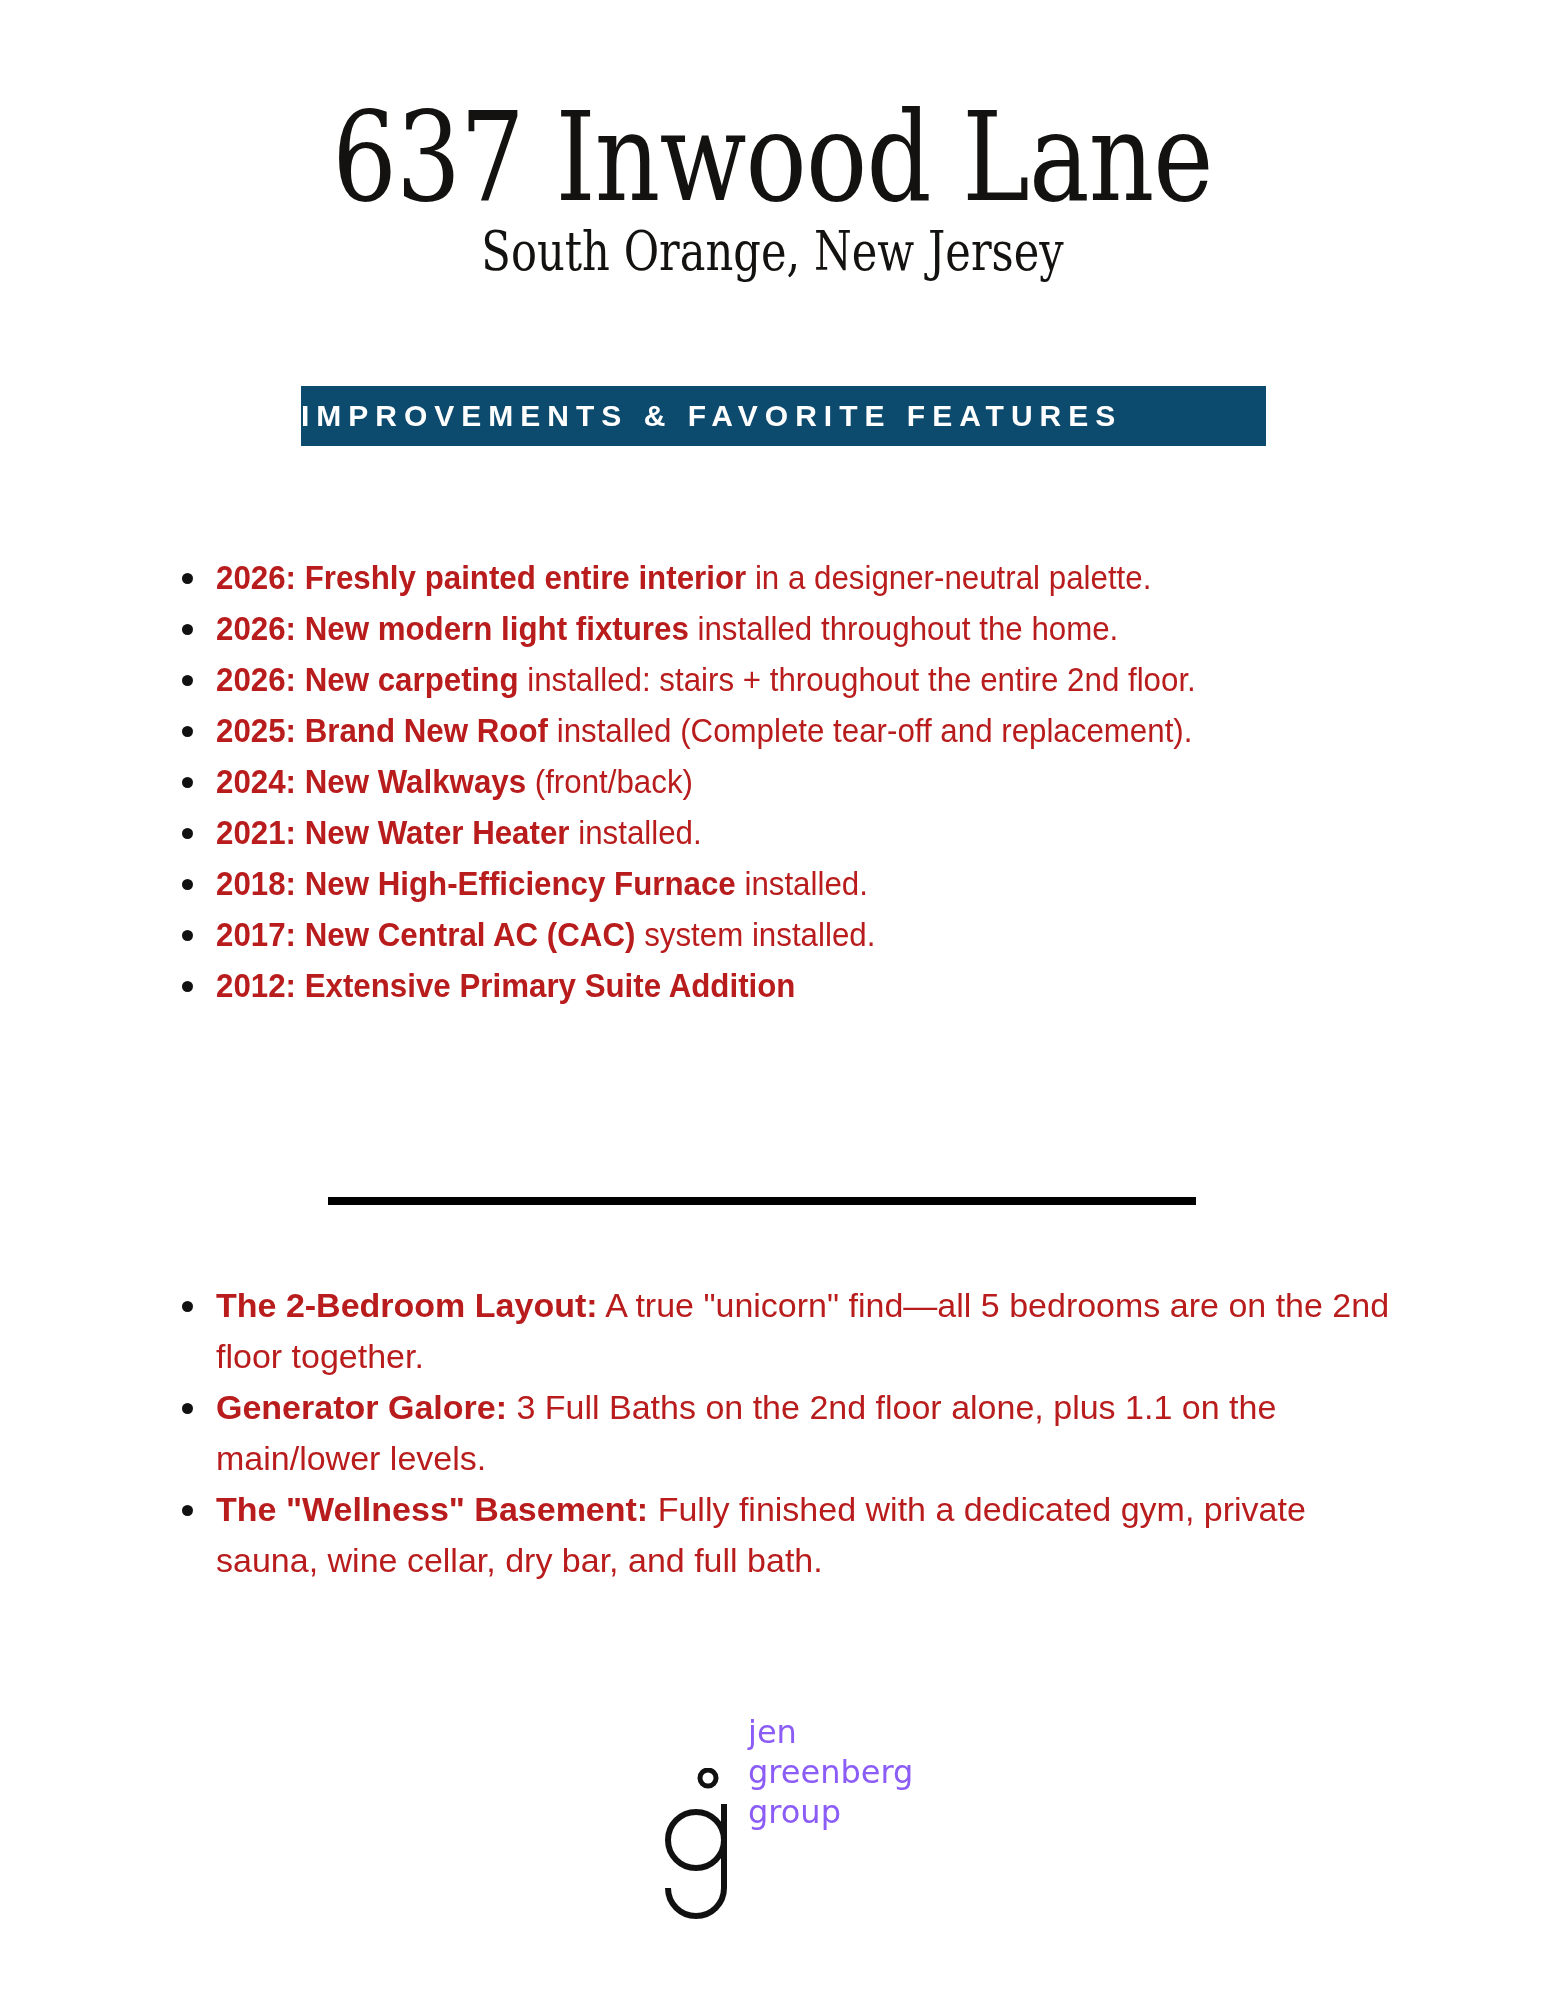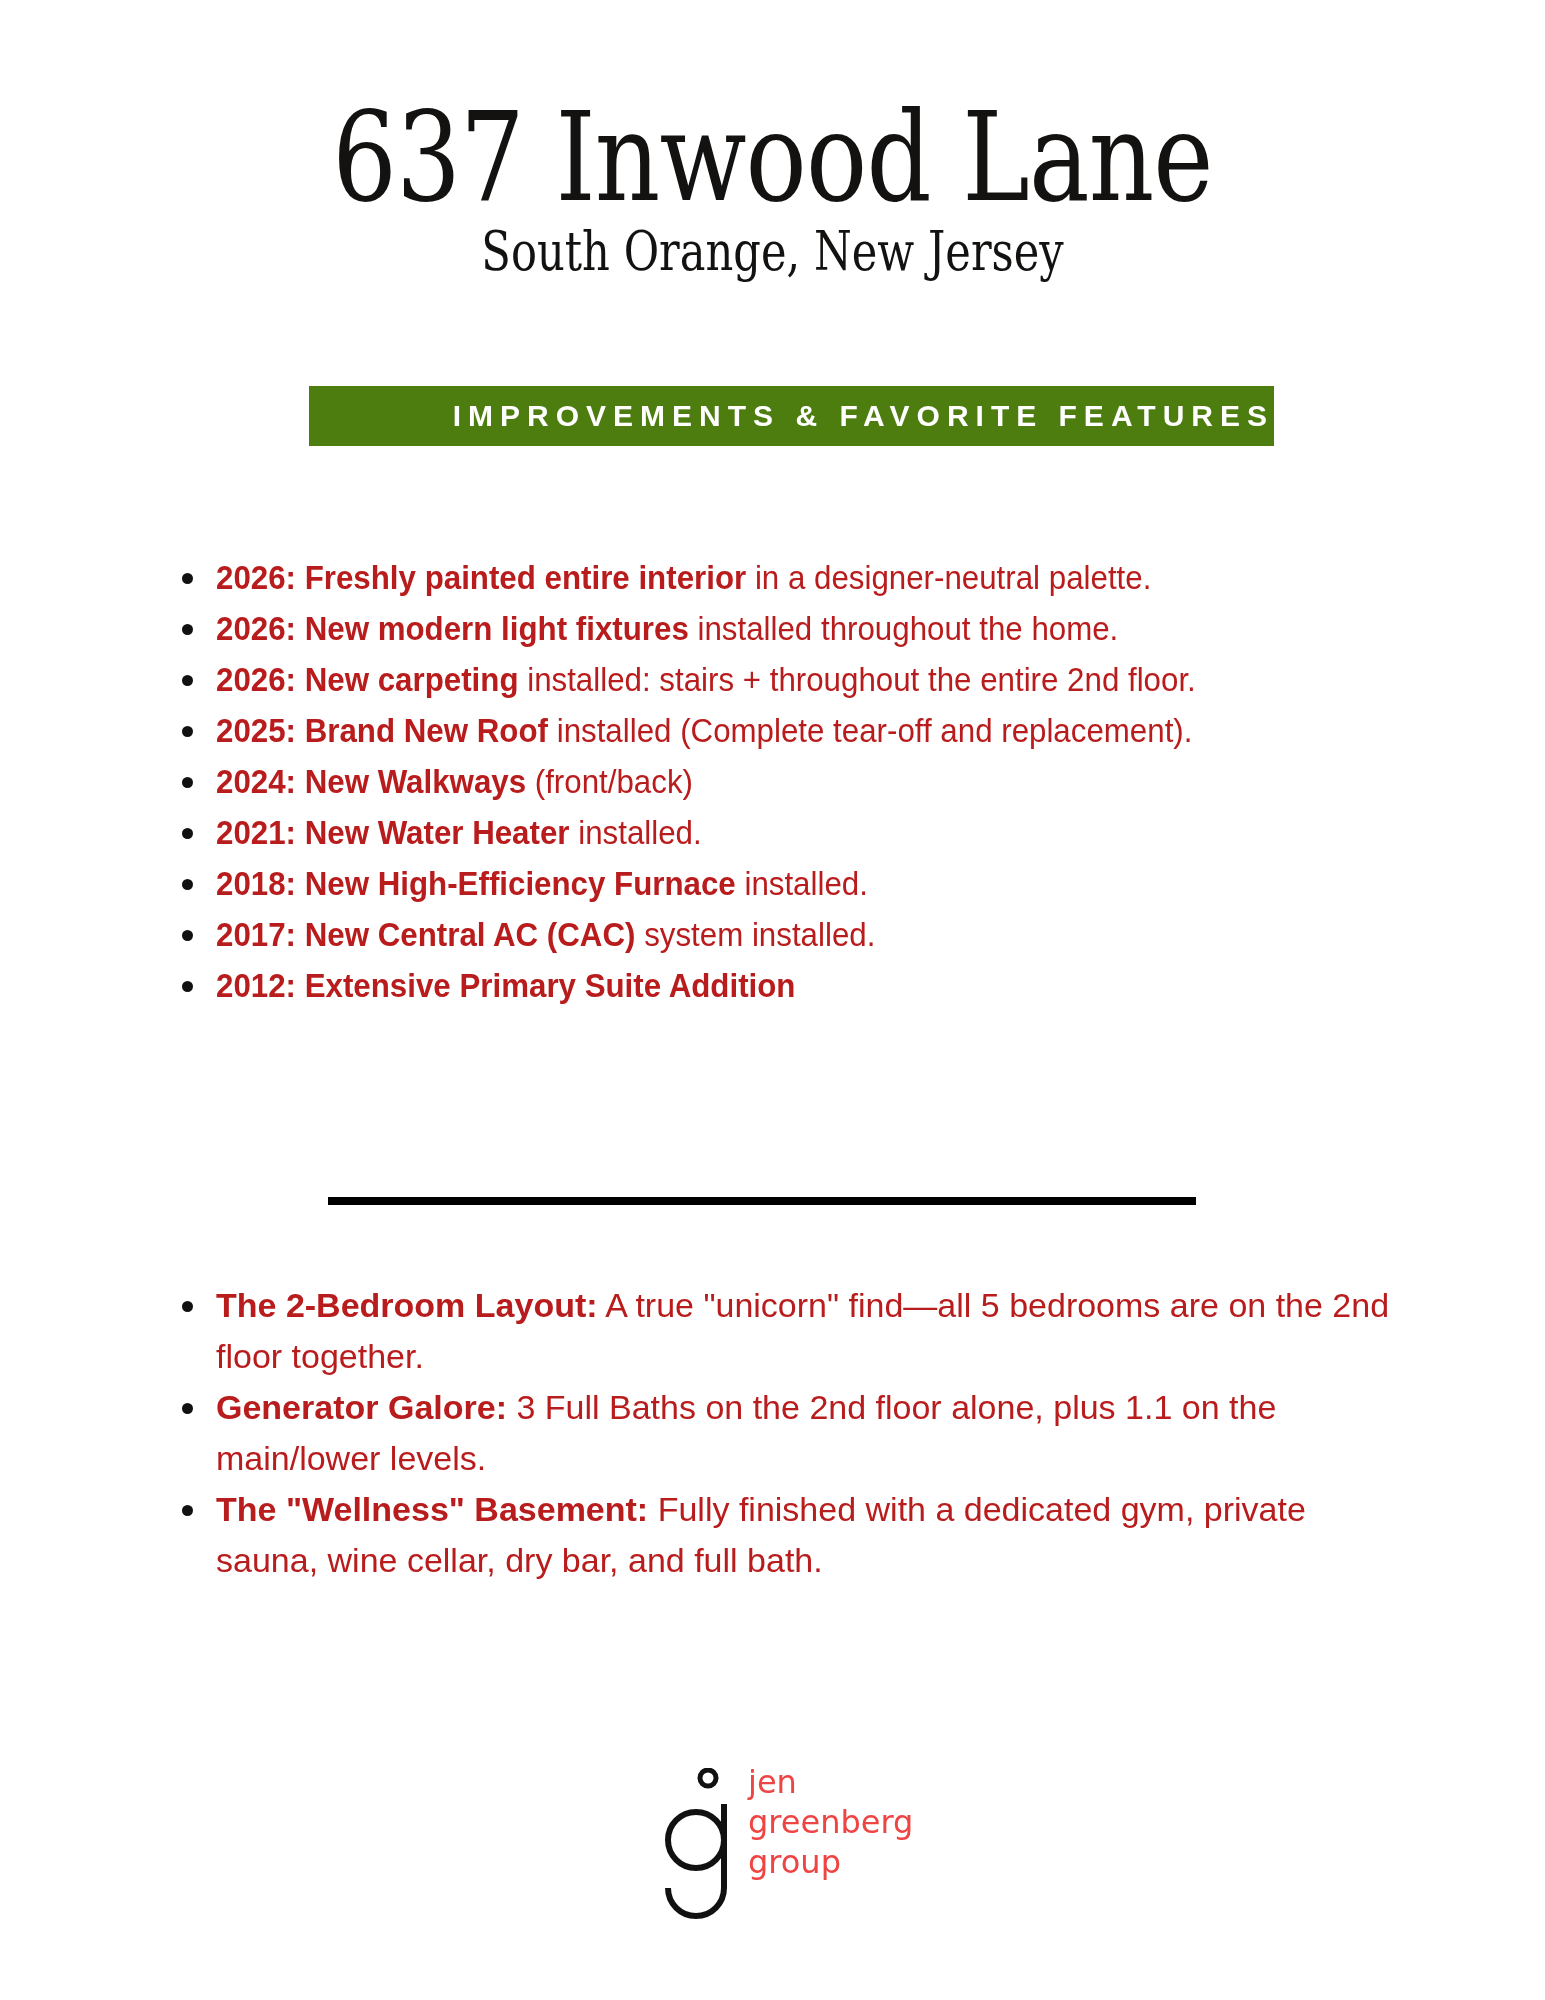--- a/index.html
+++ b/index.html
@@ -10,43 +10,43 @@
     font-size:124px; line-height:130px; letter-spacing:-1px; color:#141210;
     transform:scaleX(0.82); transform-origin:center top;
   }
   .subtitle {
     position:absolute; left:0; width:1545px; top:222px; text-align:center;
     font-family:"DejaVu Serif", serif; font-size:54px; line-height:60px; color:#141210;
     transform:scaleX(0.80); transform-origin:center top;
   }
   .banner {
     position:absolute; left:301px; top:386px; width:965px; height:60px;
-    background:#4d7c0f; display:flex; align-items:center; justify-content:flex-end;margin-left:8px;
+    background:#0c4a6e; display:flex; align-items:center; justify-content:flex-start;
   }
   .banner span {
     font-family:"Liberation Sans", sans-serif; font-weight:bold; color:#ffffff;
     font-size:30px; letter-spacing:7px;
   }
   ul.list { position:absolute; left:178px; margin:0; padding:0; list-style:none;
     font-family:"Liberation Sans", sans-serif; font-size:34px; color:#b91c1c; }
   ul.list li { position:relative; padding-left:38px; }
   ul.list li::before { content:""; position:absolute; left:4px; width:11px; height:11px;
     border-radius:50%; background:#111; }
   ul.list1 { top:554px; width:1250px; }
   ul.list1 li { height:51px; line-height:46px; white-space:nowrap; }
   ul.list1 li::before { top:19px; }
   ul.list2 { top:1280px; width:1230px; }
   ul.list2 li { line-height:51px; }
   ul.list2 li::before { top:21px; }
   .t { display:inline-block; transform:scaleX(0.92); transform-origin:left center; white-space:nowrap; }
   b { font-weight:bold; }
   .divider { position:absolute; left:328px; top:1197px; width:868px; height:8px; background:#000; }
   .logo { position:absolute; left:640px; top:1768px; width:300px; height:160px; }
-  .logo-text { position:absolute; left:748px; top:1762px; font-family:"DejaVu Sans", sans-serif;
-    font-size:32px; line-height:40px; color:#ef4444; }
+  .logo-text { position:absolute; left:748px; top:1712px; font-family:"DejaVu Sans", sans-serif;
+    font-size:32px; line-height:40px; color:#8b5cf6; }
 </style>
 </head>
 <body>
 
 <div class="title">637 Inwood Lane</div>
 <div class="subtitle">South Orange, New Jersey</div>
 
 <div class="banner">
   <span>IMPROVEMENTS &amp; FAVORITE FEATURES</span>
 </div>

